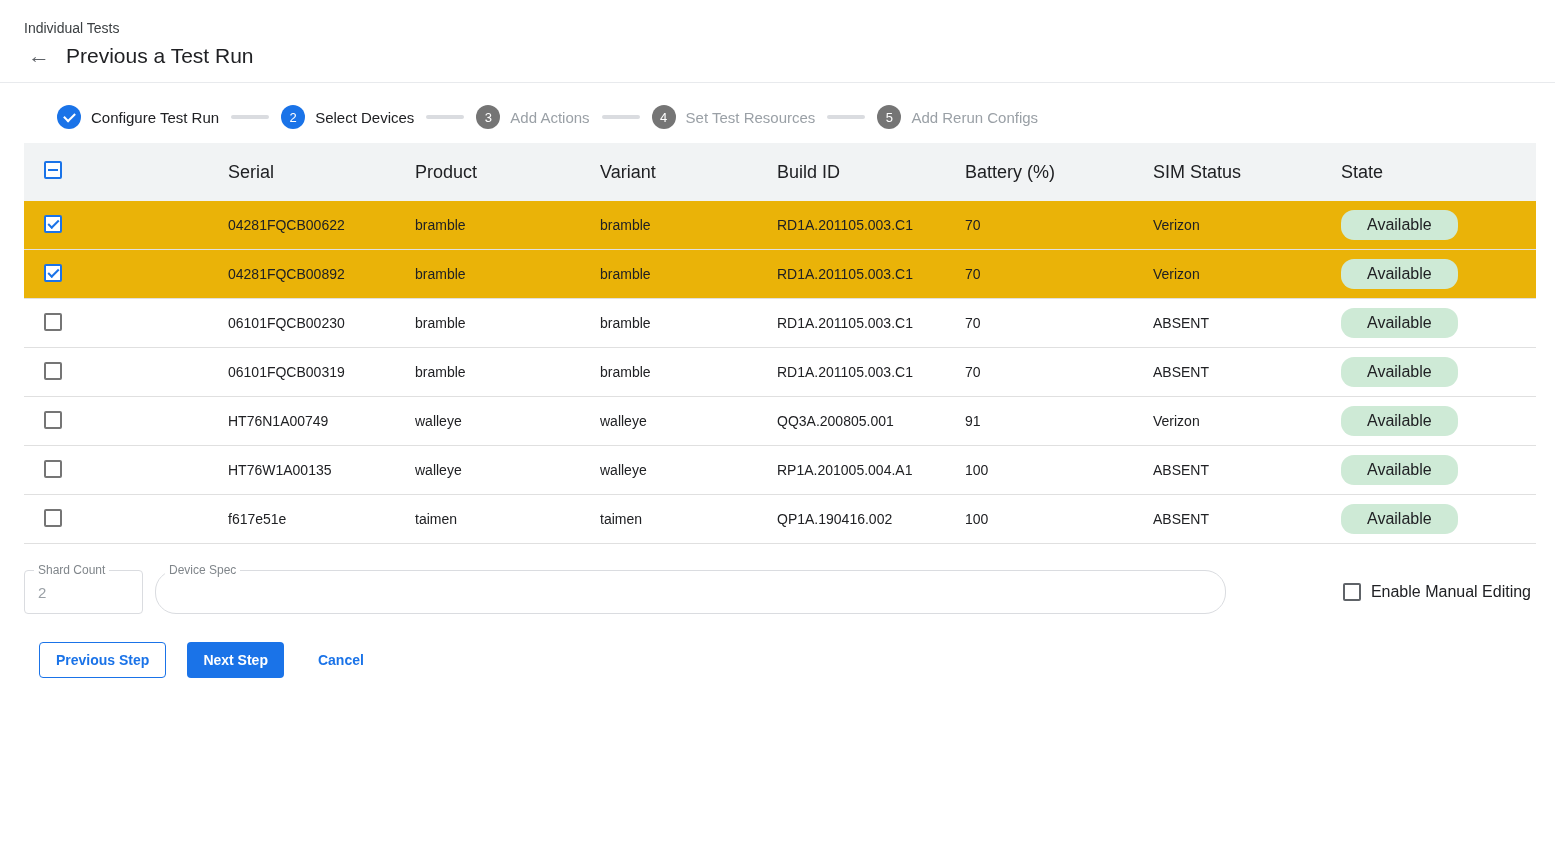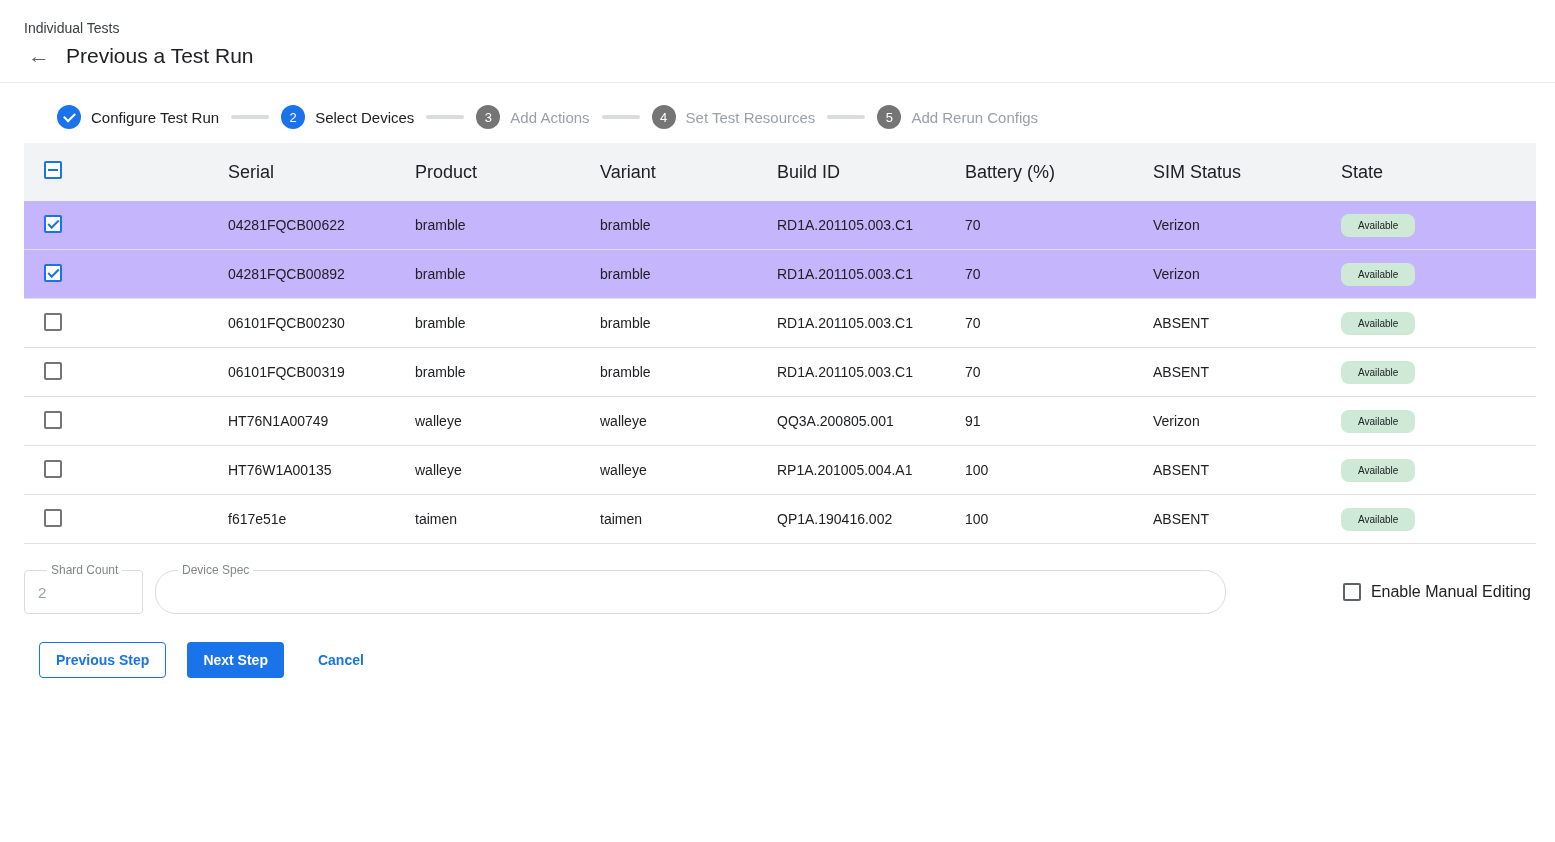--- a/index.html
+++ b/index.html
@@ -31,40 +31,40 @@
   .connector { width:38px; height:4px; border-radius:2px; background:#dadce0; margin:0 12px; }
 
   
   .device-table { margin-left:24px; width:1512px; }
   .trow { display:grid;
     grid-template-columns:188px 187px 185px 177px 188px 188px 188px 1fr;
     align-items:center; height:49px; border-bottom:1px solid #e0e0e0;
     background:#fff; font-size:14px; }
   .trow.thead { height:58px; background:#f1f3f4; border-bottom:none; color:#202124;
     font-size:18px; }
-  .trow.selected { background:#c4b5fd; }
+  .trow.selected { background:#eab308; }
   .cell { padding-left:16px; overflow:hidden; white-space:nowrap; }
   .cb-cell { padding-left:20px; }
   .cb { width:18px; height:18px; border:2px solid #757575; border-radius:2px;
     background:transparent; position:relative; cursor:pointer; display:inline-block; }
   .cb.indeterminate { border-color:#1a73e8; background:#fff; }
   .cb.indeterminate::after { content:""; position:absolute; left:2px; top:6px;
     width:10px; height:0; border-bottom:2px solid #1a73e8; }
   .cb.checked { border-color:#1a73e8; background:#fff; }
   .cb.checked::after { content:""; position:absolute; left:2px; top:3px; width:9px;
     height:4px; border-left:2px solid #1a73e8; border-bottom:2px solid #1a73e8;
     transform:rotate(-45deg); }
-  .badge { display:inline-block; background:#ceead6; color:#202124; border-radius:8px;
-    padding:6px 17px; font-size:10px; }
+  .badge { display:inline-block; background:#ceead6; color:#202124; border-radius:13px;
+    padding:6px 26px; font-size:16px; }
 
   
   .form-row { display:flex; align-items:flex-start; margin:26px 24px 0 24px; }
   .mat-field { position:relative; border:1px solid #dadce0; border-radius:4px;
     height:44px; display:flex; align-items:center; background:#fff; }
-  .mat-field .field-label { position:absolute; top:-8px; left:22px; background:#fff;
+  .mat-field .field-label { position:absolute; top:-8px; left:9px; background:#fff;
     padding:0 4px; font-size:12px; color:#80868b; line-height:1.2; }
   .mat-field .field-value { padding:0 13px; font-size:15px; color:#9aa0a6;
     white-space:nowrap; overflow:hidden; }
   .shard-field { width:119px; }
   .spec-field { width:1071px; margin-left:12px;border-radius:21px; }
   .manual-edit { display:flex; align-items:center; margin-left:auto; margin-top:13px; }
   .manual-edit .cb { border-color:#5f6368; }
   .manual-edit-label { font-size:16px; color:#202124; margin-left:10px; white-space:nowrap; }
 
   

